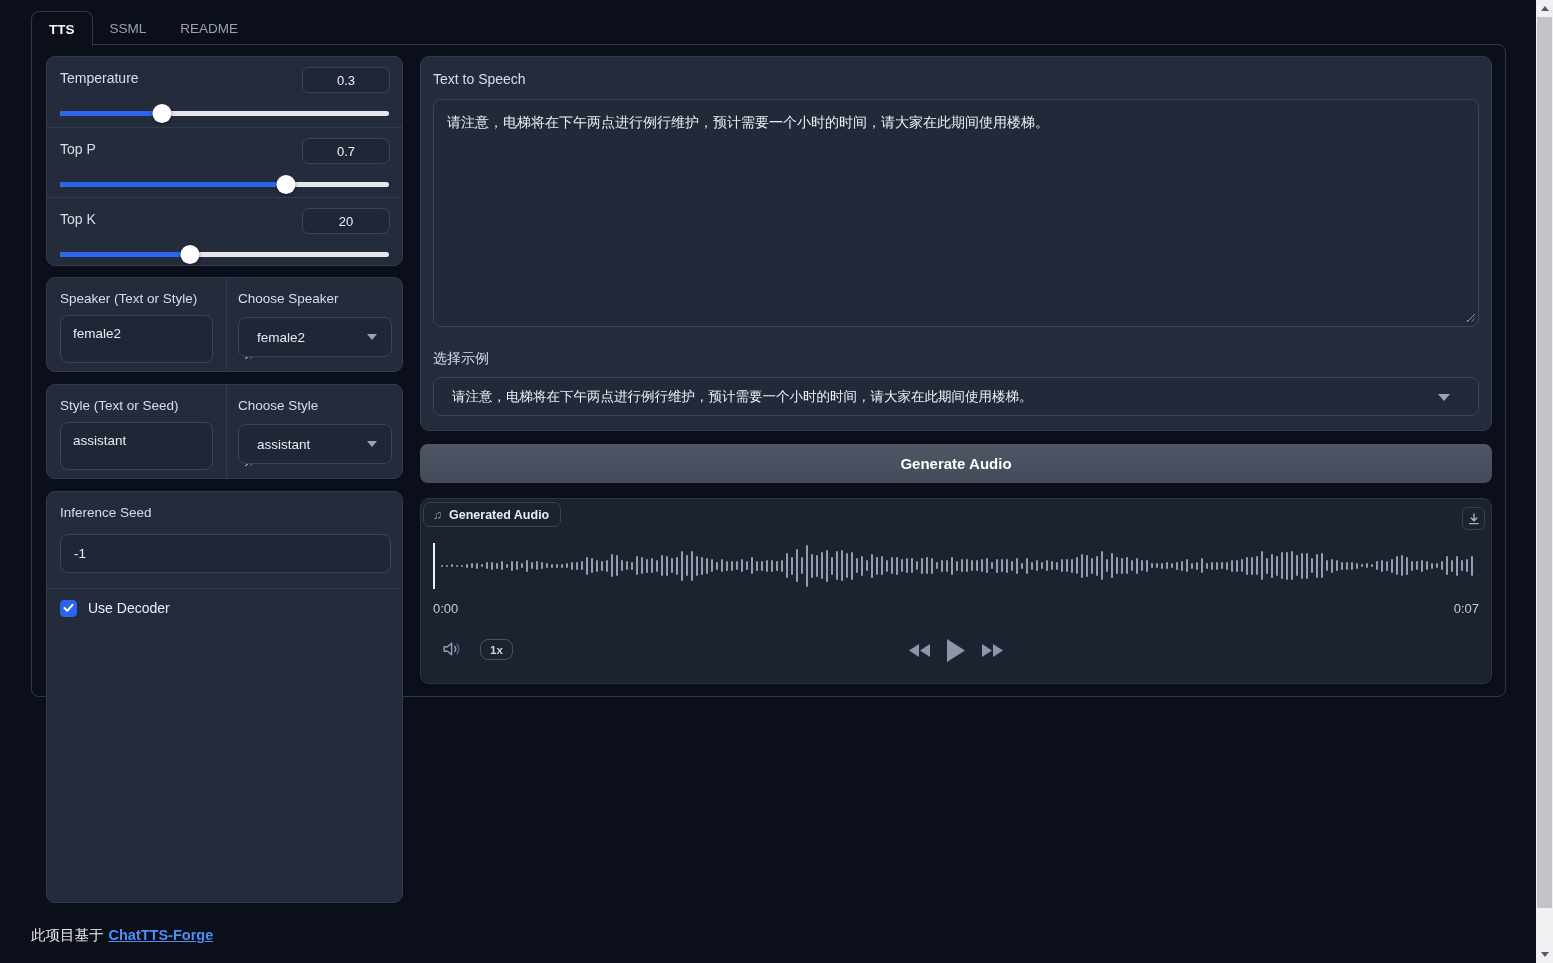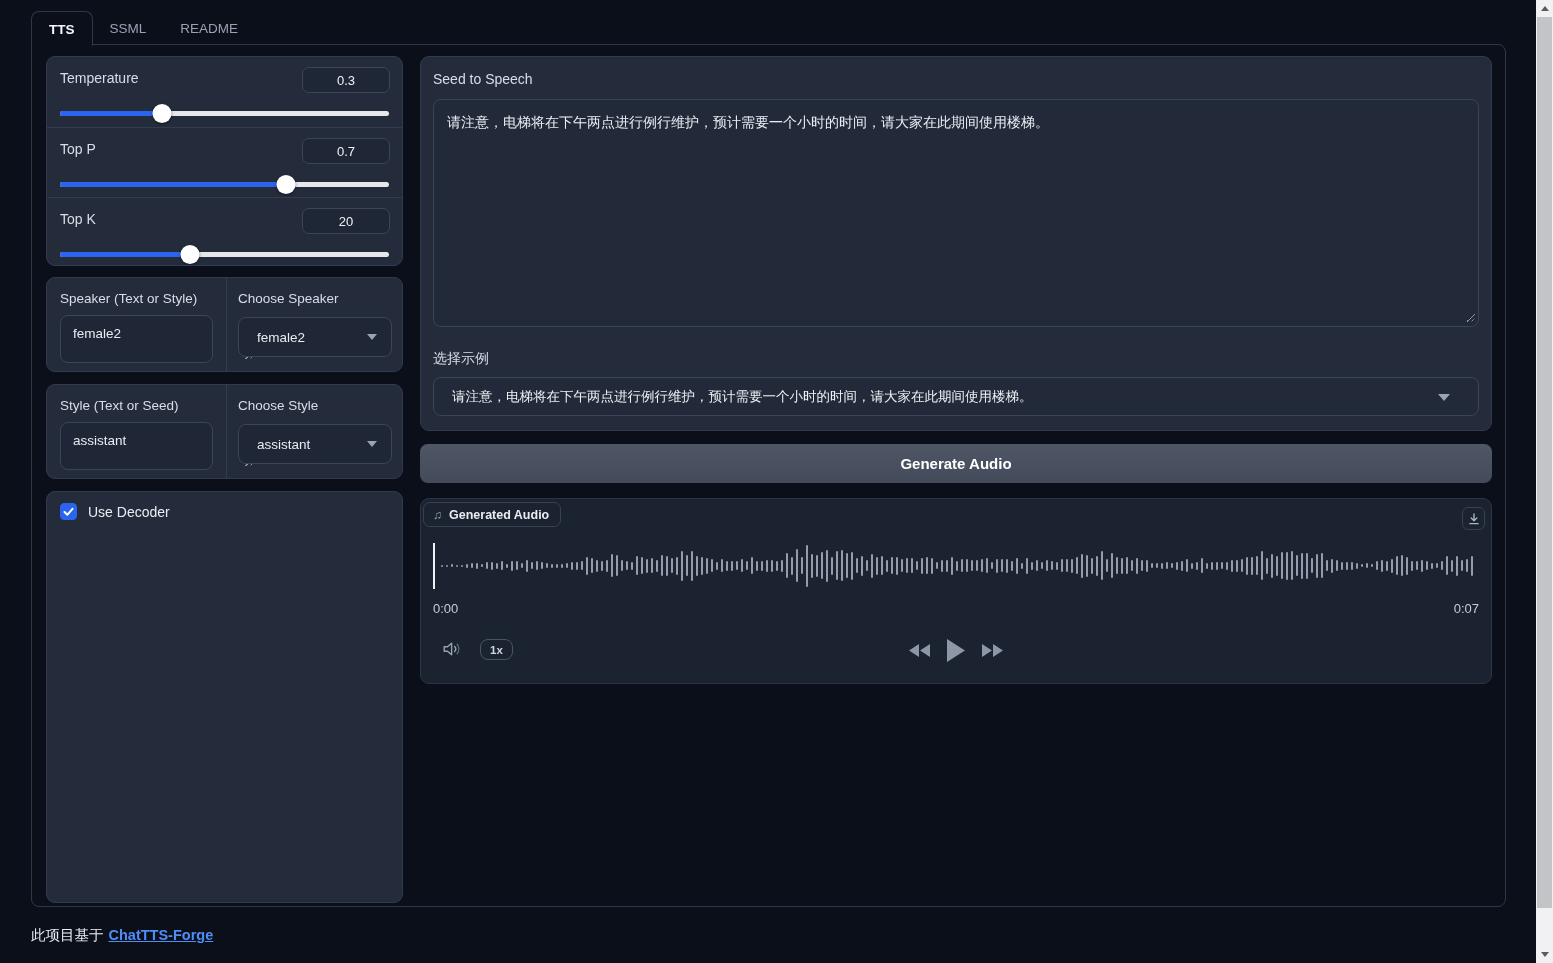--- a/index.html
+++ b/index.html
@@ -16,21 +16,21 @@
   .tabs-row { position:absolute; left:31px; top:10px; height:35px; display:flex; align-items:flex-end; z-index:5; }
   .tab { height:34px; padding:0 17px; display:flex; align-items:center; font-size:13.5px; color:#98a2b3; cursor:pointer; }
   .tab.active {
     background:#0b0f1a; color:#f3f6fa; font-weight:700;
     border:1px solid #2e384a; border-bottom:none; border-radius:8px 8px 0 0;
     position:relative; top:1px; height:35px;
   }
 
   
   .container {
-    position:absolute; left:31px; top:44px; width:1475px; height:863px;
+    position:absolute; left:31px; top:44px; width:1475px; height:653px;
     border:1px solid #2e384a; border-radius:0 8px 8px 8px; background:#0b0f1a;
   }
   .left-col  { position:absolute; left:14px; top:11px; width:357px; }
   .right-col { position:absolute; left:388px; top:11px; width:1072px; }
 
   .panel {
     background:#242c3b; border:1px solid #313b4e; border-radius:9px; position:relative;
   }
 
   
@@ -231,35 +231,39 @@
       <textarea class="mini-ta" style="">assistant</textarea>
       <div class="grip" style="right:148px; bottom:12px;"></div>
       <span class="lbl c2">Choose Style</span>
       <div class="dropdown dd-sm">
         <span>assistant</span>
         <span class="caret"></span>
       </div>
     </div>
 
     <div class="panel p-misc">
+      <div class="blk blk-seed">
+        <span class="lbl">Inference Seed</span>
+        <input value="-1" style="">
+      </div>
       <div class="blk blk-check">
         <div class="checkbox on">
           <svg width="11" height="10" viewBox="0 0 11 10">
             <polyline points="1.5,5 4.3,7.8 9.5,1.8" fill="none" stroke="#ffffff" stroke-width="2" stroke-linecap="round" stroke-linejoin="round"></polyline>
           </svg>
         </div>
         <span class="cl">Use Decoder</span>
       </div>
     </div>
   </div>
 
   <div class="right-col">
 
     <div class="panel p-tts">
-      <span class="lbl lbl-tts">Seed to Speech</span>
+      <span class="lbl lbl-tts">Text to Speech</span>
       <textarea class="big-ta" style="">请注意，电梯将在下午两点进行例行维护，预计需要一个小时的时间，请大家在此期间使用楼梯。</textarea>
       <div class="grip" style="right:16px; bottom:108px;"></div>
       <span class="lbl lbl-ex">选择示例</span>
       <div class="dropdown dd-ex">
         <span>请注意，电梯将在下午两点进行例行维护，预计需要一个小时的时间，请大家在此期间使用楼梯。</span>
         <span class="caret"></span>
       </div>
     </div>
 
     <button class="gen-btn">Generate Audio</button>

